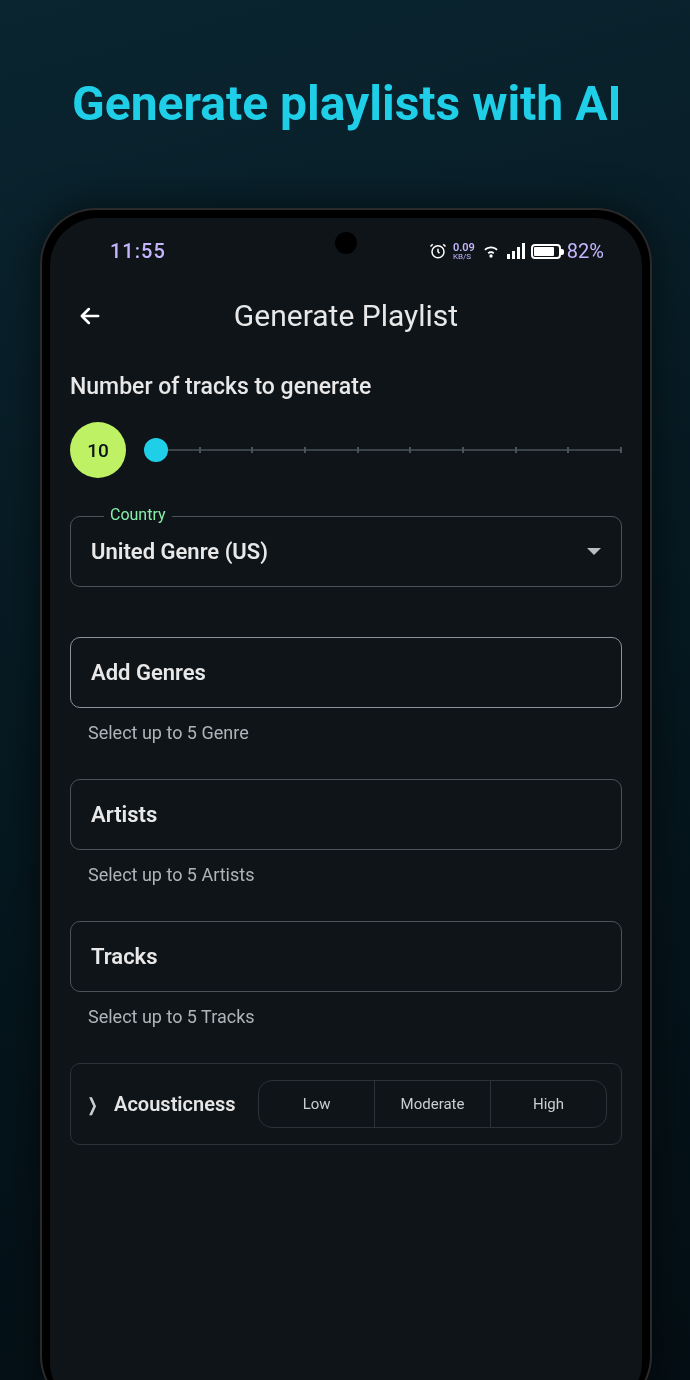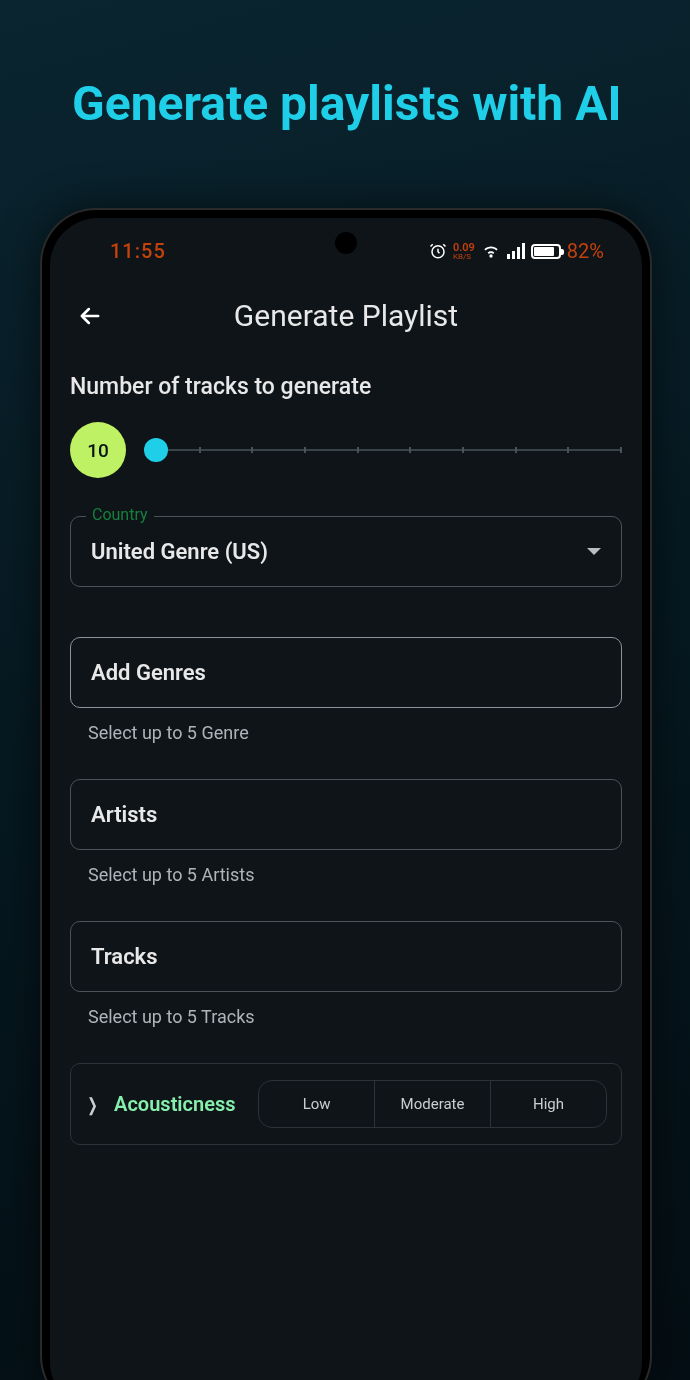--- a/index.html
+++ b/index.html
@@ -46,21 +46,21 @@
     height: 22px;
     background: #000;
     border-radius: 50%;
   }
   .status-bar {
     display: flex;
     justify-content: space-between;
     align-items: center;
     padding: 14px 38px 0 60px;
     height: 52px;
-    color: #c2410c;
+    color: #c4b5fd;
     font-size: 20px;
     gap: 28px;
   }
   .status-left { font-weight: 500; letter-spacing: 1px; }
   .status-right { display: flex; align-items: center; gap: 6px; }
   .kbs { font-size: 8px; line-height: 1; text-align: left; }
   .kbs .n { font-size: 11px; font-weight: 600; }
   .signal-bars { display: flex; align-items: flex-end; gap: 2px; height: 16px; }
   .signal-bars span { width: 3px; background: #fff; }
   .signal-bars span:nth-child(1){height:5px}
@@ -153,24 +153,24 @@
     position: relative;
     margin-bottom: 14px;
     display: flex;
     align-items: center;
     justify-content: space-between;
   }
   .field.highlight { border-color: #8a9398; }
   .field-legend {
     position: absolute;
     top: -12px;
-    left: 15px;
+    left: 33px;
     background: #0f1418;
     padding: 0 6px;
-    color: #15803d;
+    color: #86efac;
     font-size: 16px;
   }
   .field-value {
     color: #e8e8e8;
     font-size: 22px;
     font-weight: 500;
   }
   .genres-field .field-value,
   .field-value { font-weight: 600; }
   .dropdown-caret {
@@ -193,21 +193,21 @@
     display: flex;
     align-items: center;
     gap: 14px;
   }
   .chevron {
     color: #c8cfd3;
     font-size: 18px;
     transform: scaleX(0.7);
   }
   .attr-label {
-    color: #86efac;
+    color: #e5e5e5;
     font-size: 20px;
     font-weight: 600;
     width: 130px;
     word-break: break-word;
     line-height: 1.3;
   }
   .seg {
     display: flex;
     border: 1px solid #2a3338;
     border-radius: 14px;

